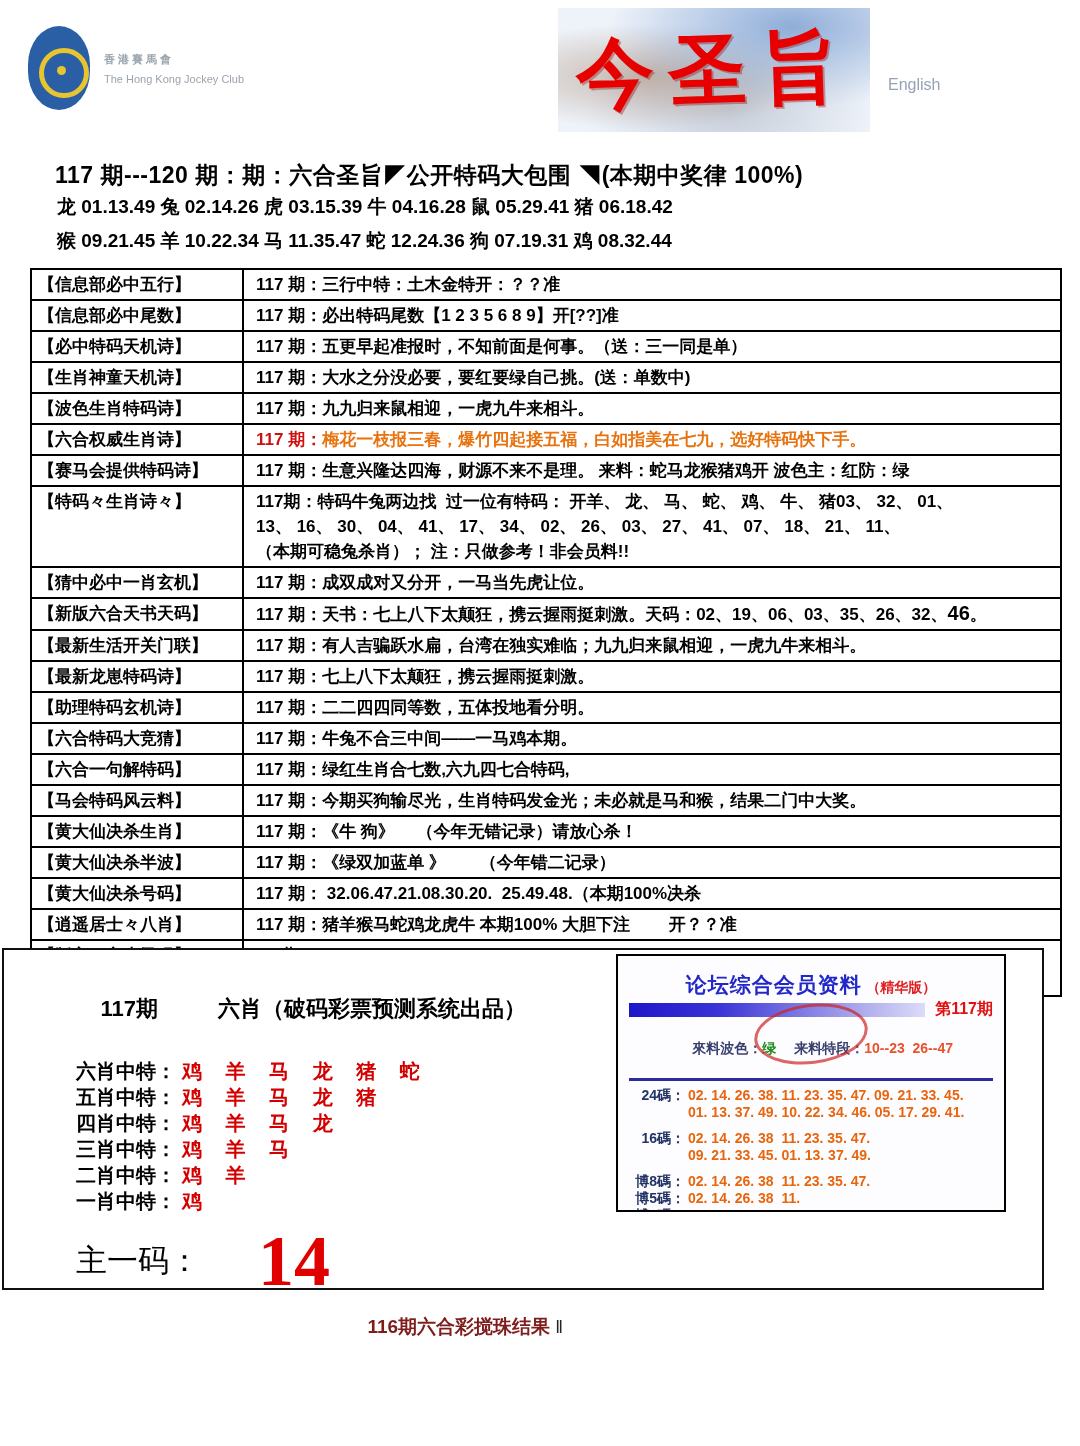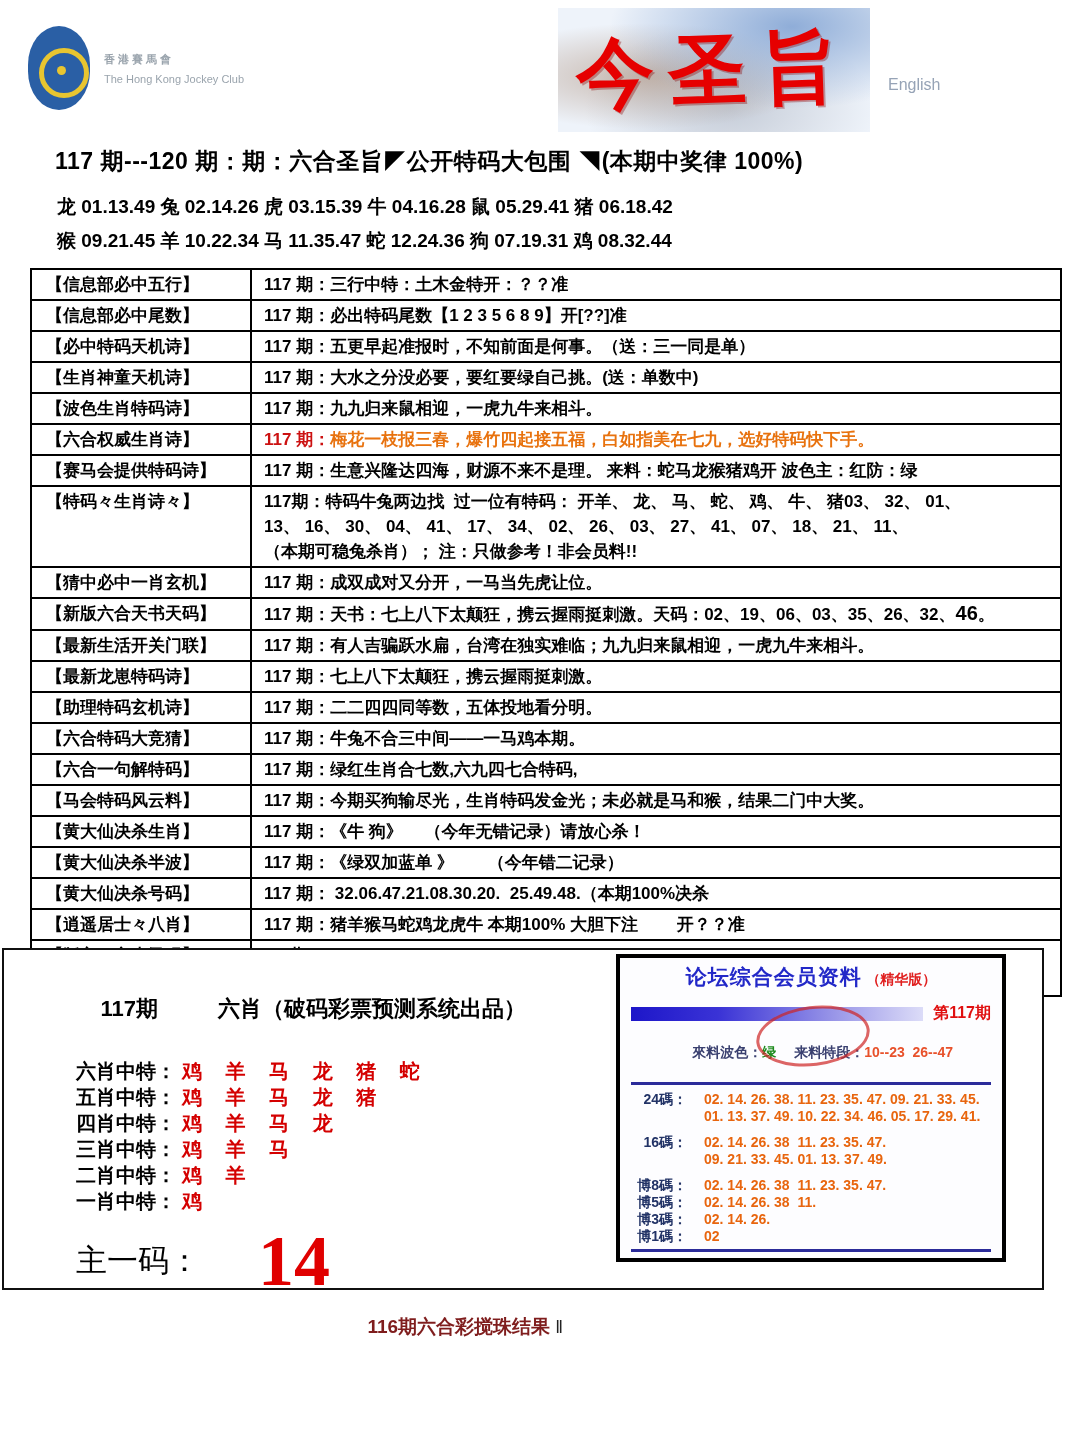--- a/index.html
+++ b/index.html
@@ -18,58 +18,58 @@
   .banner{position:absolute;left:558px;top:8px;width:312px;height:124px;overflow:hidden;
     background:
       radial-gradient(ellipse at 75% 15%, #8fadd8 0%, rgba(143,173,216,0) 55%),
       radial-gradient(ellipse at 28% 55%, rgba(150,110,80,.45) 0%, rgba(150,110,80,0) 55%),
       radial-gradient(ellipse at 55% 80%, rgba(120,130,150,.35) 0%, rgba(120,130,150,0) 60%),
       #eef3fa;
     display:flex;align-items:center;justify-content:center;}
   .banner-title{font-size:78px;font-weight:bold;color:#e60000;letter-spacing:14px;
     text-shadow:2px 2px 0 rgba(140,0,0,.35);transform:rotate(-2deg);line-height:1;}
   .english-link{position:absolute;left:888px;top:76px;font-size:16px;color:#96a3b6;cursor:pointer;}
-  .headline{position:absolute;left:55px;top:146px;font-size:23px;font-weight:bold;letter-spacing:.5px;white-space:pre;text-align:right;}
+  .headline{position:absolute;left:55px;top:160px;font-size:23px;font-weight:bold;letter-spacing:.5px;white-space:pre;text-align:right;}
   .zodiac{position:absolute;left:57px;font-size:19px;font-weight:bold;white-space:pre;}
   .zl1{top:194px;}.zl2{top:228px;}
   
   .main-table{position:absolute;left:30px;top:268px;width:1028px;border:2px solid #000;border-bottom:none;}
   .trow{display:flex;border-bottom:2px solid #000;}
-  .tlabel{width:200px;flex:0 0 auto;padding:2px 4px 2px 6px;font-weight:bold;font-size:17px;border-right:2px solid #000;line-height:25px;margin-left:8px;}
+  .tlabel{width:200px;flex:0 0 auto;padding:2px 4px 2px 6px;font-weight:bold;font-size:17px;border-right:2px solid #000;line-height:25px;}
   .tcontent{flex:1;padding:2px 6px 2px 12px;font-weight:bold;font-size:17px;white-space:pre-wrap;}
   .tline{line-height:25px;}
   .c-r{color:#cc1111;}
   .c-o{color:#e8720e;}
   .c-b{font-size:20px;}
   
   .outer-box{position:absolute;left:2px;top:948px;width:1038px;height:338px;border:2px solid #101010;background:#fff;overflow:hidden;}
   .lb-title{margin:18px 0 8px 72px;font-size:22px;font-weight:bold;white-space:pre;}
   .lb-title .sp{display:inline-block;width:60px;}
   .lb-row{margin-left:72px;line-height:26px;font-size:20px;font-weight:bold;white-space:pre;}
   .lb-row .val{color:#d40000;letter-spacing:9px;margin-left:6px;}
   .lb-main{margin:16px 0 0 72px;display:flex;align-items:center;height:62px;}
   .lb-main-label{font-size:31px;font-weight:normal;}
   .lb-main-value{margin-left:58px;font-size:72px;line-height:62px;font-weight:bold;color:#e00000;font-family:"Liberation Serif",serif;}
   
-  .panel{position:absolute;left:612px;top:4px;width:390px;height:308px;border:4px solid #000000;background:#fdfdff;padding:5px 11px;box-sizing:border-box;overflow:hidden;}
+  .panel{position:absolute;left:612px;top:4px;width:390px;height:258px;border:2px solid #000000;background:#fdfdff;padding:15px 11px;box-sizing:border-box;overflow:hidden;}
   .panel-title-row{text-align:center;white-space:nowrap;}
   .panel-title{color:#2228c8;font-size:21px;font-weight:bold;letter-spacing:1px;}
   .panel-title-suffix{color:#e02020;font-size:14px;font-weight:bold;}
-  .panel-bar-row{display:flex;align-items:center;margin-top:12px;text-align:right;}
+  .panel-bar-row{display:flex;align-items:center;margin-top:0;text-align:right;}
   .panel-bar{flex:1;height:14px;background:linear-gradient(90deg,#1d16c9 0%,#3a33d6 30%,#9a97e8 70%,#dcdcf8 100%);}
   .panel-issue{color:#e01010;font-size:16px;font-weight:bold;margin-left:10px;}
   .panel-source{margin-top:4px;font-size:14px;font-weight:bold;text-align:center;white-space:pre;}
   .panel-source .lab{color:#3a4070;}
   .panel-source .green{color:#1c8a1c;}
   .panel-source .range{color:#e8512b;}
   .panel-rule{border:none;border-top:3px solid #2b2b9a;margin:4px 0 6px 0;}
   .code-row{display:flex;font-size:14px;font-weight:bold;line-height:17px;}
   .code-row.gap{margin-bottom:9px;}
   .code-label{width:56px;flex:0 0 auto;text-align:right;color:#223366;white-space:nowrap;}
-  .code-vals{color:#e8650e;white-space:pre-wrap;margin-left:17px;}
+  .code-vals{color:#e8650e;white-space:pre-wrap;margin-left:3px;}
   .panel-bottom{display:flex;margin-top:2px;}
   .panel-zodiacs{flex:1;}
   .z-row{font-size:14px;font-weight:bold;line-height:19px;white-space:pre;}
   .z-row .lab{color:#223366;}
   .z-row .val{color:#e8650e;margin-left:3px;}
   .panel-poem{width:175px;flex:0 0 auto;}
   .poem-title{color:#223366;font-size:13px;font-weight:bold;text-align:center;line-height:17px;}
   .poem-line{color:#cc2222;font-size:13px;font-weight:bold;text-align:center;line-height:19px;}
   .stamp{position:absolute;left:136px;top:48px;width:108px;height:54px;border:3px solid rgba(205,35,35,.7);border-radius:50%;transform:rotate(-7deg);pointer-events:none;}
   

